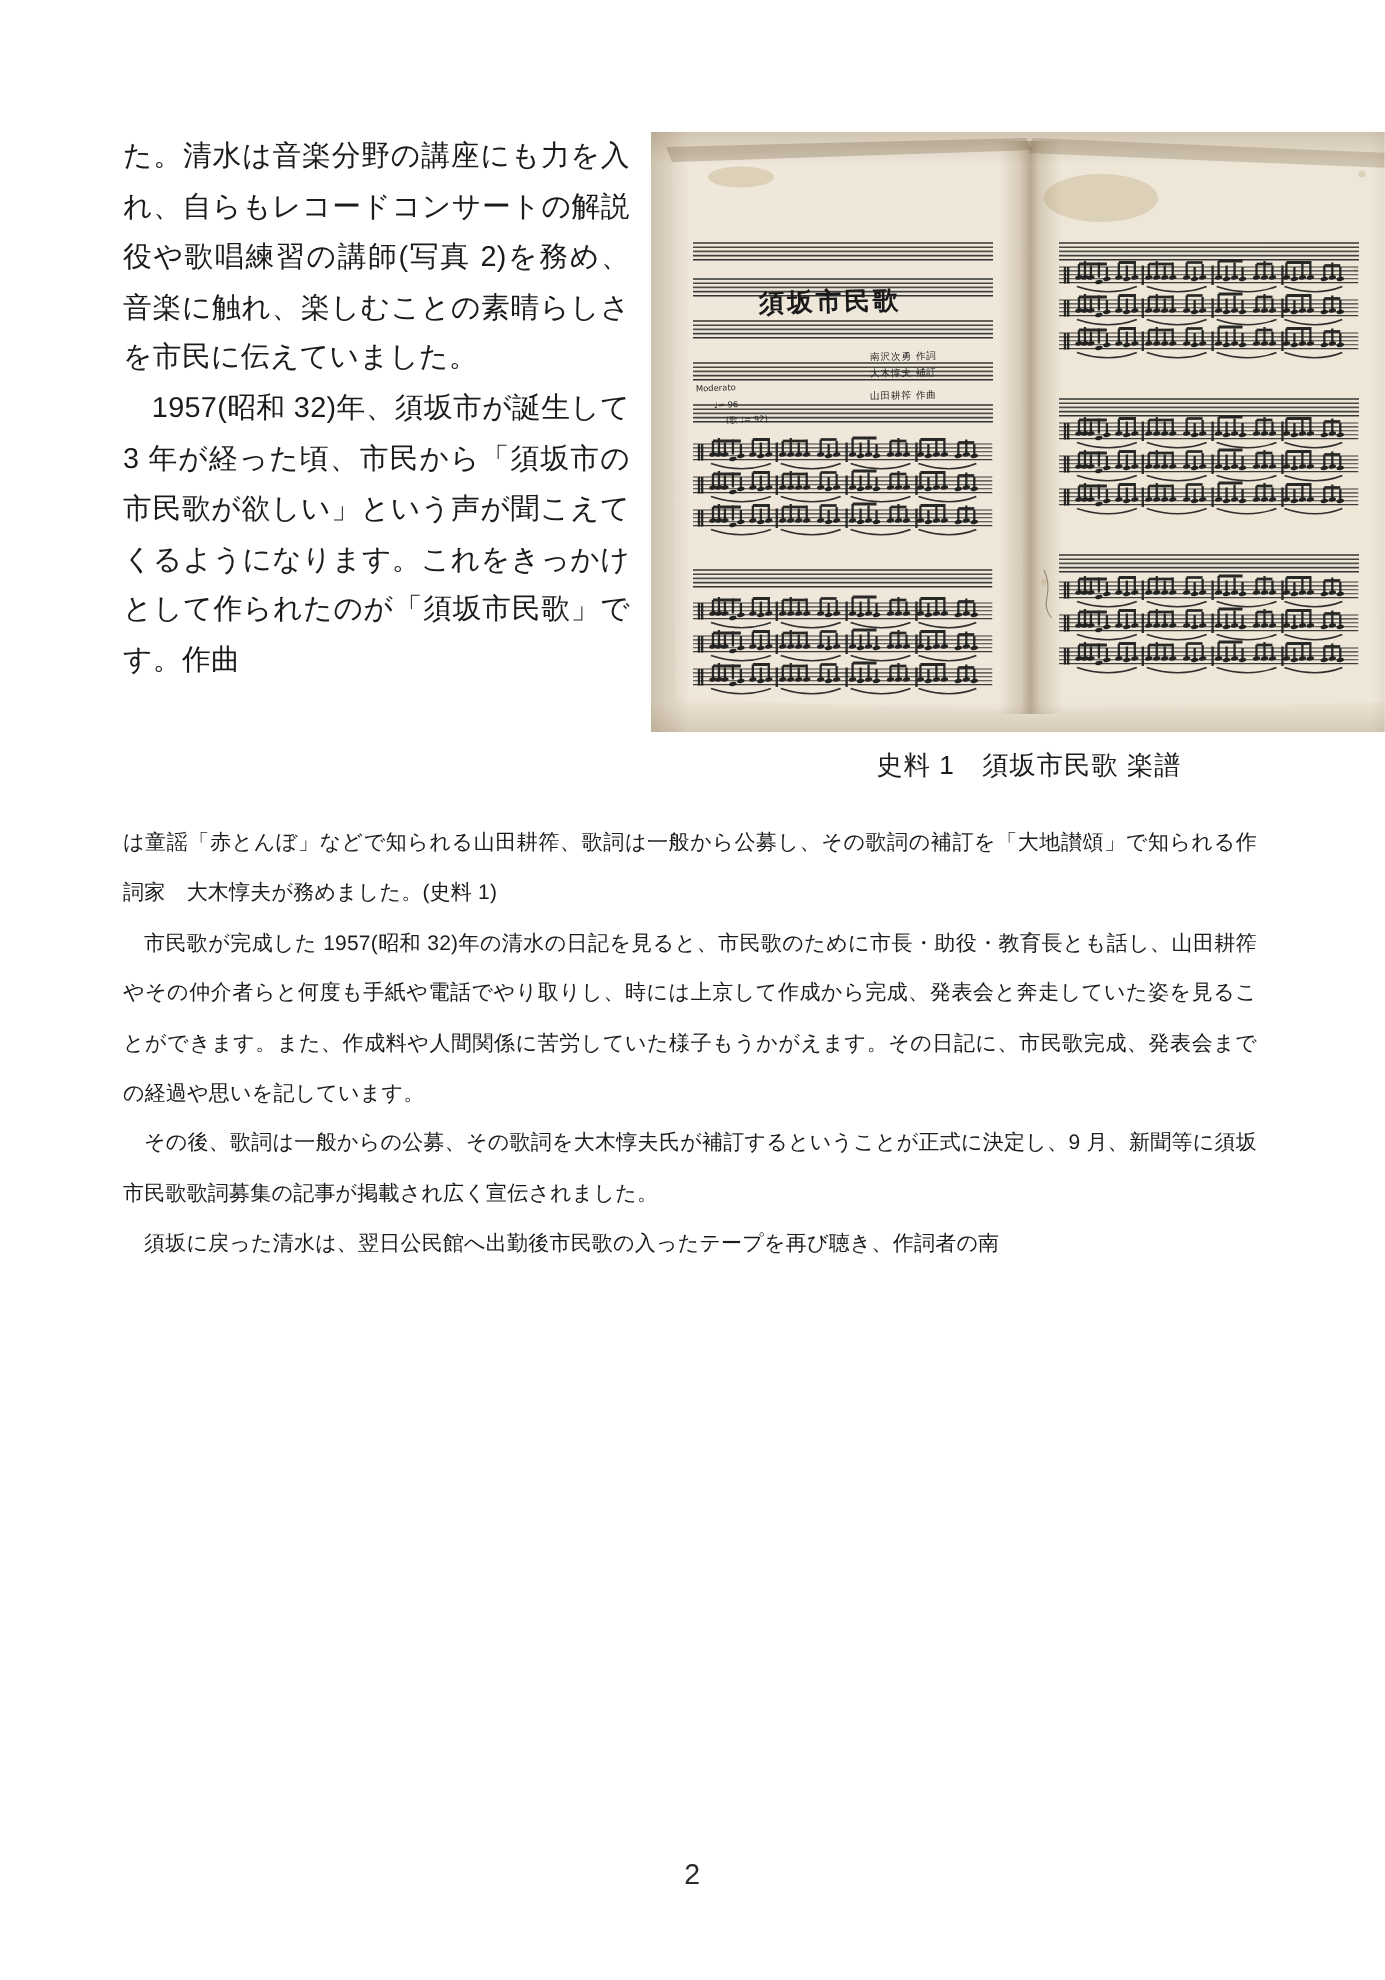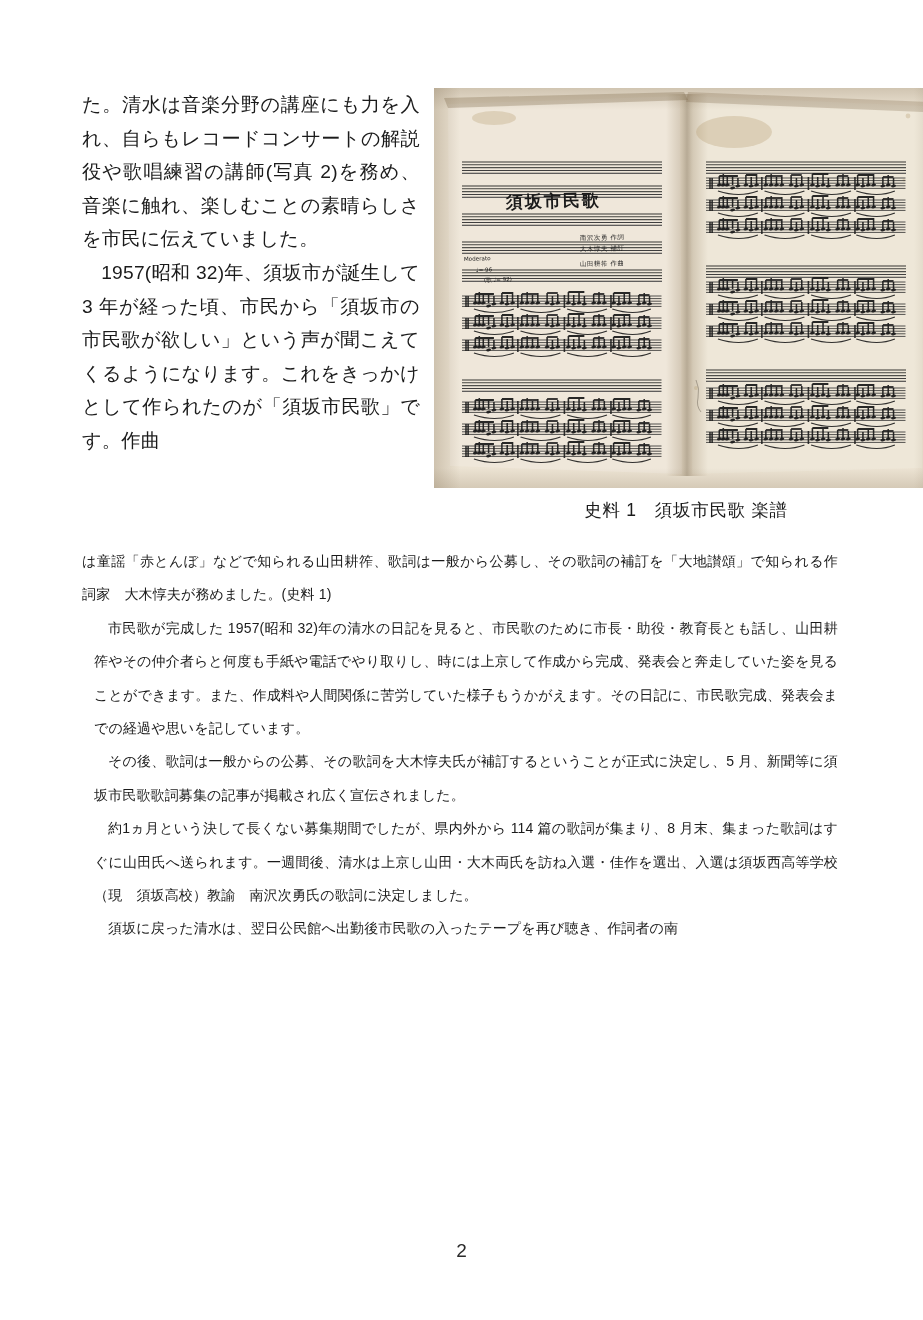--- a/index.html
+++ b/index.html
@@ -94,21 +94,21 @@
     width: 756px;
   }
   .full-flow p {
     margin: 0;
     font-size: 14px;
     line-height: 33.4px;
     letter-spacing: 0.01em;
     text-align: justify;
     text-justify: inter-character;
   }
-  .full-flow p.indent { text-indent: 1em; margin-left: 12px; }
+  .full-flow p.indent { text-indent: 1em; }
 
   .page-number {
     position: absolute;
     left: 0;
     right: 0;
     top: 1240px;
     text-align: center;
     font-size: 19px;
     color: #2b2b2b;
   }
@@ -302,20 +302,19 @@
     <div class="body-text narrow-col">
       <p>た。清水は音楽分野の講座にも力を入れ、自らもレコードコンサートの解説役や歌唱練習の講師(写真 2)を務め、音楽に触れ、楽しむことの素晴らしさを市民に伝えていました。</p>
       <p class="indent">1957(昭和 32)年、須坂市が誕生して 3 年が経った頃、市民から「須坂市の市民歌が欲しい」という声が聞こえてくるようになります。これをきっかけとして作られたのが「須坂市民歌」です。作曲</p>
     </div>
 
   </div>
 
   <div class="full-flow">
     <p>は童謡「赤とんぼ」などで知られる山田耕筰、歌詞は一般から公募し、その歌詞の補訂を「大地讃頌」で知られる作詞家　大木惇夫が務めました。(史料 1)</p>
     <p class="indent">市民歌が完成した 1957(昭和 32)年の清水の日記を見ると、市民歌のために市長・助役・教育長とも話し、山田耕筰やその仲介者らと何度も手紙や電話でやり取りし、時には上京して作成から完成、発表会と奔走していた姿を見ることができます。また、作成料や人間関係に苦労していた様子もうかがえます。その日記に、市民歌完成、発表会までの経過や思いを記しています。</p>
-    <p class="indent">その後、歌詞は一般からの公募、その歌詞を大木惇夫氏が補訂するということが正式に決定し、5 月、新聞等に須坂市民歌歌詞募集の記事が掲載され広く宣伝されました。</p>
-    <p class="indent">約1ヵ月という決して長くない募集期間でしたが、県内外から 114 篇の歌詞が集まり、8 月末、集まった歌詞はすぐに山田氏へ送られます。一週間後、清水は上京し山田・大木両氏を訪ね入選・佳作を選出、入選は須坂西高等学校（現　須坂高校）教諭　南沢次勇氏の歌詞に決定しました。</p>
+    <p class="indent">その後、歌詞は一般からの公募、その歌詞を大木惇夫氏が補訂するということが正式に決定し、9 月、新聞等に須坂市民歌歌詞募集の記事が掲載され広く宣伝されました。</p>
     <p class="indent">須坂に戻った清水は、翌日公民館へ出勤後市民歌の入ったテープを再び聴き、作詞者の南</p>
   </div>
 
   <div class="page-number">2</div>
 
 </div>
 
 </body></html>

